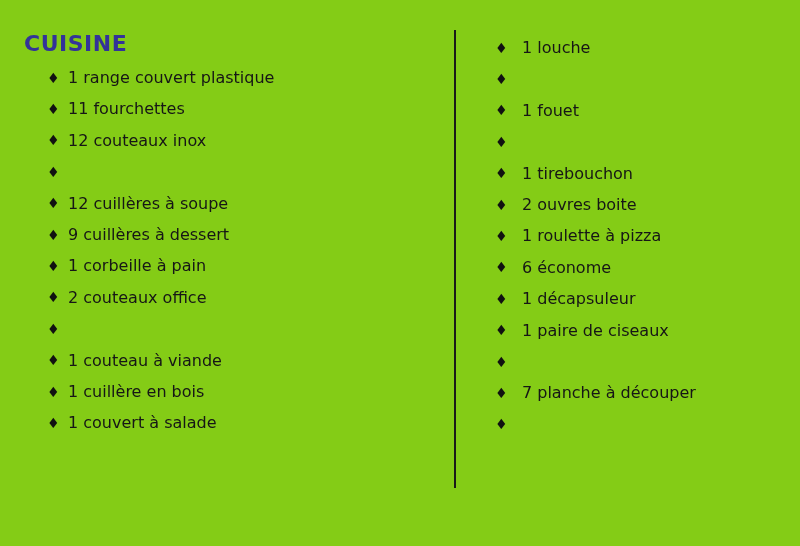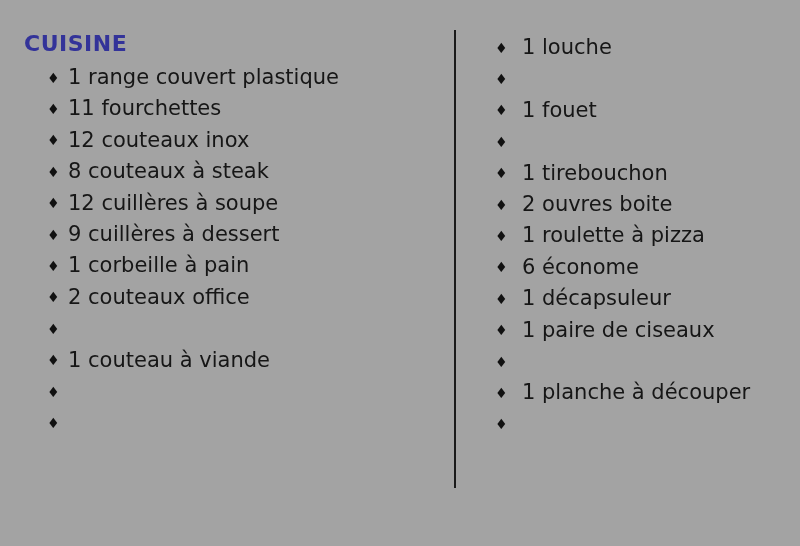--- a/index.html
+++ b/index.html
@@ -7,21 +7,21 @@
     width: 800px;
     height: 546px;
     background: #ffffff;
     font-family: "DejaVu Sans", "Liberation Sans", sans-serif;
     overflow: hidden;
   }
   .page {
     position: relative;
     width: 800px;
     height: 546px;
-    background: #a3a3a3;
+    background: #84cc16;
   }
   .doc-title {
     position: absolute;
     left: 24px;
     top: 30px;
     font-size: 22px;
     font-weight: bold;
     letter-spacing: 0.5px;
     line-height: 28px;
     white-space: nowrap;
@@ -41,21 +41,21 @@
   .bullet {
     display: inline-block;
     font-size: 14px;
     line-height: 1;
     color: #111111;
     flex: 0 0 auto;
   }
   .list-left  .bullet { width: 22px; padding-left: 1px; }
   .list-right .bullet { width: 32px; padding-left: 5px; }
   .item-text {
-    font-size: 21px;
+    font-size: 16px;
     line-height: 31.4px;
   }
   .divider {
     position: absolute;
     left: 454px;
     top: 30px;
     width: 2px;
     height: 458px;
     background: #1a1a1a;
   }
@@ -74,21 +74,20 @@
       <div class="row">
         <span class="bullet">♦</span>
         <span class="item-text">11 fourchettes</span>
       </div>
       <div class="row">
         <span class="bullet">♦</span>
         <span class="item-text">12 couteaux inox</span>
       </div>
       <div class="row">
         <span class="bullet">♦</span>
-        <span class="item-text">8 couteaux à steak</span>
       </div>
       <div class="row">
         <span class="bullet">♦</span>
         <span class="item-text">12 cuillères à soupe</span>
       </div>
       <div class="row">
         <span class="bullet">♦</span>
         <span class="item-text">9 cuillères à dessert</span>
       </div>
       <div class="row">
@@ -101,23 +100,25 @@
       </div>
       <div class="row">
         <span class="bullet">♦</span>
       </div>
       <div class="row">
         <span class="bullet">♦</span>
         <span class="item-text">1 couteau à viande</span>
       </div>
       <div class="row">
         <span class="bullet">♦</span>
+        <span class="item-text">1 cuillère en bois</span>
       </div>
       <div class="row">
         <span class="bullet">♦</span>
+        <span class="item-text">1 couvert à salade</span>
       </div>
     </div>
 
   <div class="divider"></div>
 
   <div class="list list-right" id="right-list">
       <div class="row">
         <span class="bullet">♦</span>
         <span class="item-text">1 louche</span>
       </div>
@@ -153,19 +154,19 @@
       </div>
       <div class="row">
         <span class="bullet">♦</span>
         <span class="item-text">1 paire de ciseaux</span>
       </div>
       <div class="row">
         <span class="bullet">♦</span>
       </div>
       <div class="row">
         <span class="bullet">♦</span>
-        <span class="item-text">1 planche à découper</span>
+        <span class="item-text">7 planche à découper</span>
       </div>
       <div class="row">
         <span class="bullet">♦</span>
       </div>
     </div>
 </div>
 
 </body></html>

